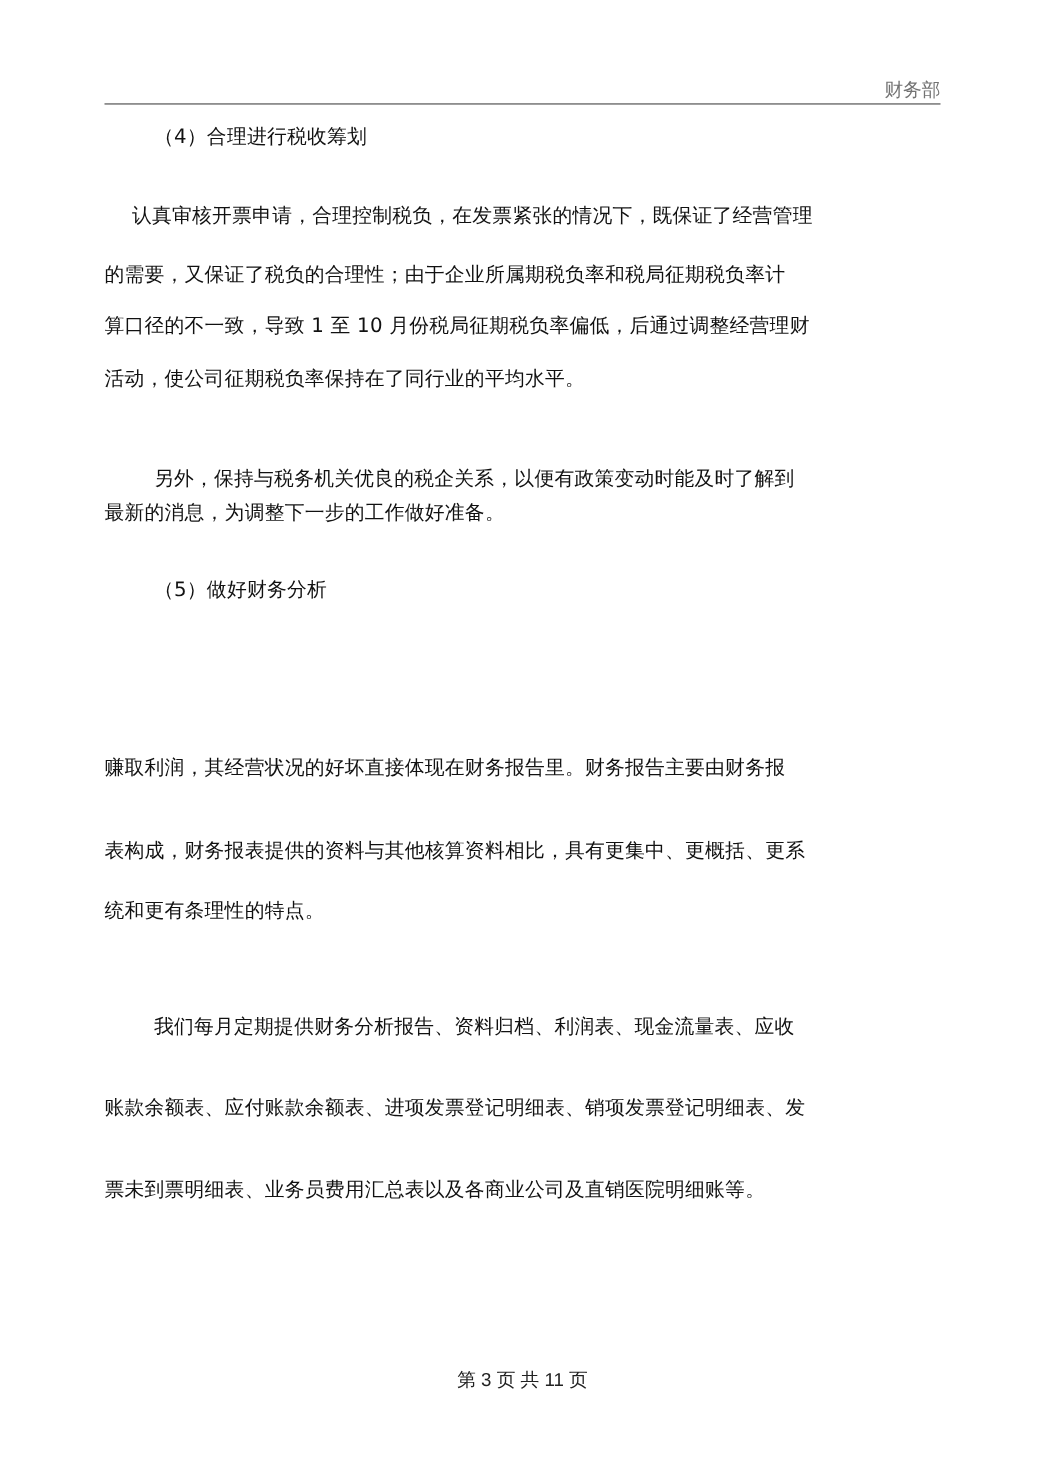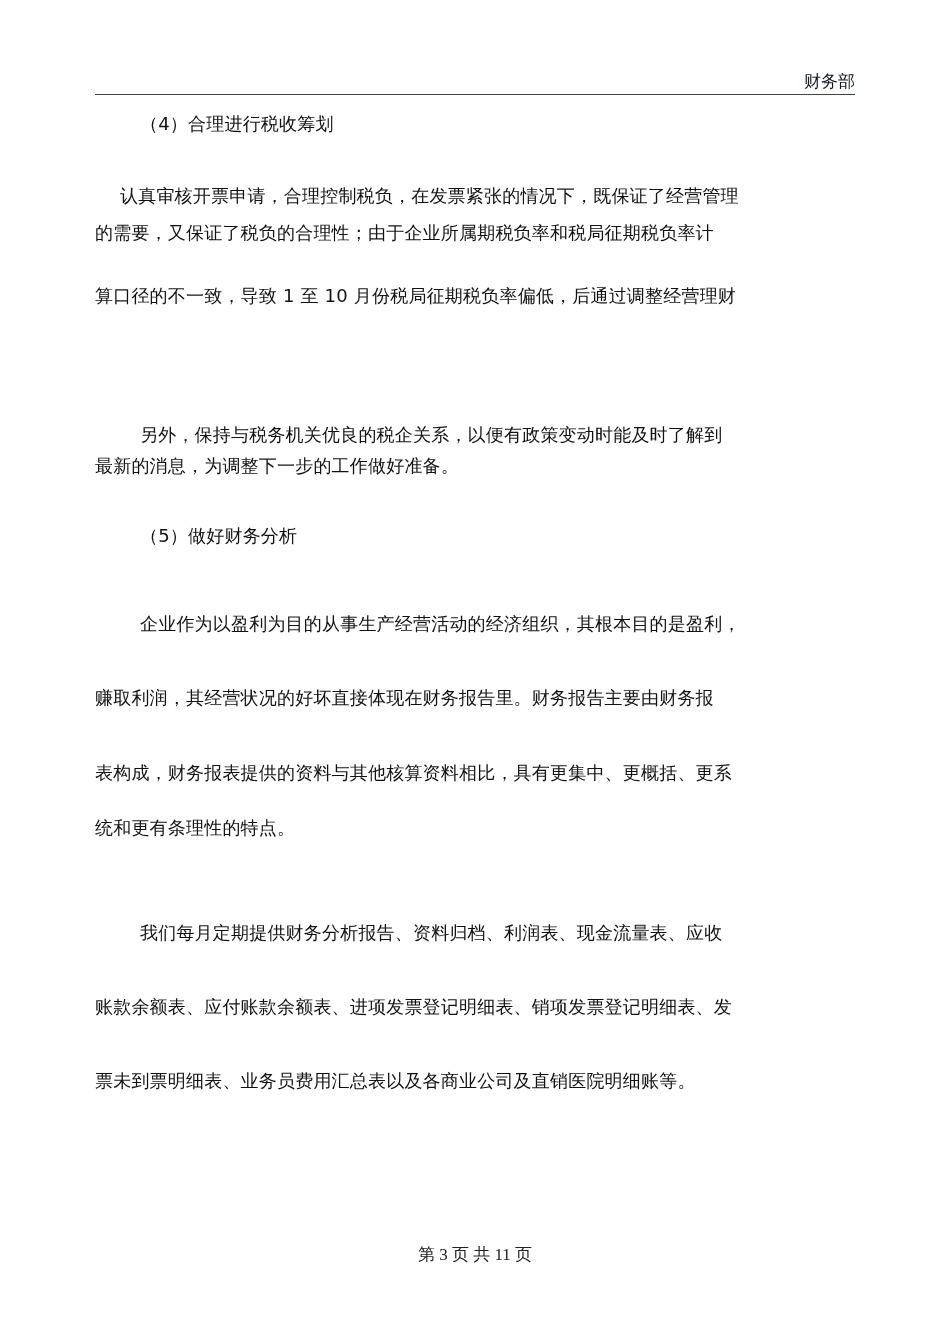--- a/index.html
+++ b/index.html
@@ -1,49 +1,49 @@
 <!DOCTYPE html>
 <html><head>
   <meta charset="utf-8">
   <style>
     html, body { margin: 0; padding: 0; background: #ffffff; }
     body { width: 950px; height: 1344px; position: relative; overflow: hidden;
            font-family: "DejaVu Sans", sans-serif; color: #111; }
     .page { position: absolute; left: 0; top: 0; width: 950px; height: 1344px; background: #fff; }
-    .header-text { position: absolute; right: 95px; top: 70px; font-size: 17px; color: #0f172a;
+    .header-text { position: absolute; right: 95px; top: 70px; font-size: 17px; color: #737373;
                    font-family: "DejaVu Serif", serif; text-align: center; }
     .header-rule { position: absolute; left: 95px; top: 94px; width: 760px; height: 0;
                    border-top: 1.5px solid #444; }
     .line { position: absolute; left: 95px; width: 760px; font-size: 18px; white-space: nowrap;
             letter-spacing: 0.2px; }
     .heading { left: 140px; }
     .indent { left: 140px; }
     .indent-s { left: 120px; }
     .footer { position: absolute; top: 1243px; left: 0; width: 950px; text-align: center;
-              font-size: 17px; font-family: Liberation Serif, serif; color: #222; }
+              font-size: 17px; font-family: Liberation Sans, sans-serif; color: #222; }
   </style>
 </head>
 <body>
 
 <div class="page">
   <div class="header-text">财务部</div>
   <div class="header-rule"></div>
 
   <div class="line heading" style="top:112px">（4）合理进行税收筹划</div>
 
   <div class="line indent-s" style="top:184px">认真审核开票申请，合理控制税负，在发票紧张的情况下，既保证了经营管理</div>
-  <div class="line" style="top:221px">的需要，又保证了税负的合理性；由于企业所属期税负率和税局征期税负率计</div>
+  <div class="line" style="top:237px">的需要，又保证了税负的合理性；由于企业所属期税负率和税局征期税负率计</div>
   <div class="line" style="top:284px">算口径的不一致，导致 1 至 10 月份税局征期税负率偏低，后通过调整经营理财</div>
+  <div class="line" style="top:332px">活动，使公司征期税负率保持在了同行业的平均水平。</div>
 
   <div class="line indent" style="top:423px">另外，保持与税务机关优良的税企关系，以便有政策变动时能及时了解到</div>
   <div class="line" style="top:454px">最新的消息，为调整下一步的工作做好准备。</div>
 
   <div class="line heading" style="top:524px">（5）做好财务分析</div>
 
-  <div class="line indent" style="top:612px">企业作为以盈利为目的从事生产经营活动的经济组织，其根本目的是盈利，</div>
   <div class="line" style="top:761px">表构成，财务报表提供的资料与其他核算资料相比，具有更集中、更概括、更系</div>
   <div class="line" style="top:686px">赚取利润，其经营状况的好坏直接体现在财务报告里。财务报告主要由财务报</div>
   <div class="line" style="top:816px">统和更有条理性的特点。</div>
 
   <div class="line indent" style="top:921px">我们每月定期提供财务分析报告、资料归档、利润表、现金流量表、应收</div>
   <div class="line" style="top:1069px">票未到票明细表、业务员费用汇总表以及各商业公司及直销医院明细账等。</div>
   <div class="line" style="top:995px">账款余额表、应付账款余额表、进项发票登记明细表、销项发票登记明细表、发</div>
 
 
   <div class="footer">第 3 页 共 11 页</div>

